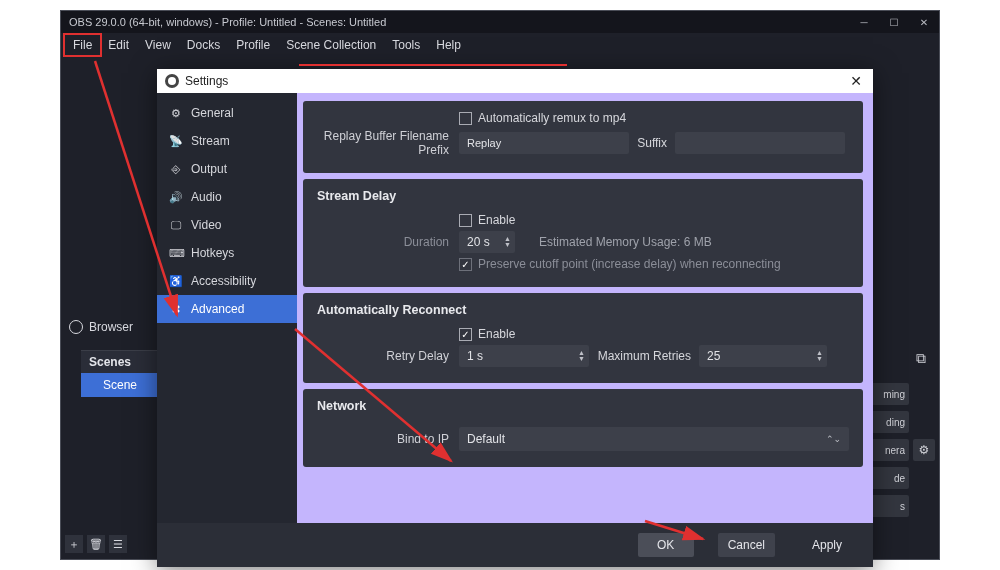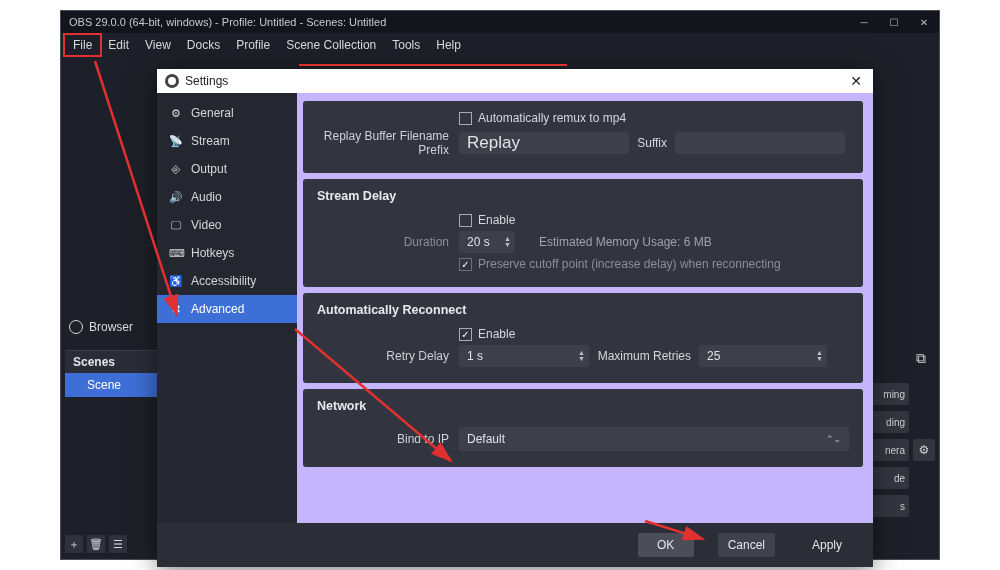--- a/index.html
+++ b/index.html
@@ -8,21 +8,21 @@
   .titlebar { height: 22px; background: #14151c; display: flex; align-items: center; color: #c7c9d0; font-size: 11px; padding-left: 8px; }
   .titlebar .controls { margin-left: auto; display: flex; }
   .titlebar .ctrl { width: 30px; height: 22px; display: flex; align-items: center; justify-content: center; color: #b9bbc2; font-size: 10px; }
   .menubar { height: 24px; background: #1e2029; display: flex; align-items: center; padding: 0 4px; color: #d8d9df; font-size: 12px; }
   .menubar .mi { padding: 3px 8px; cursor: default; }
   .menubar .mi.boxed { outline: 2px solid #e03030; }
   .main-area { flex: 1; position: relative; background: #1e2029; }
   
   .dock-browser { position: absolute; left: 8px; top: 260px; width: 85px; height: 20px; color: #d8d9df; font-size: 12px; display: flex; align-items: center; gap: 6px; }
   .dock-browser .globe { width: 14px; height: 14px; border: 1.5px solid #d8d9df; border-radius: 50%; position: relative; }
-  .scenes-panel { position: absolute; left: 4px; top: 293px; width: 92px; }
+  .scenes-panel { position: absolute; left: 20px; top: 293px; width: 92px; }
   .scenes-header { background: #2a2d38; color: #e4e5ea; font-size: 12px; font-weight: 600; padding: 4px 8px; border-top: 1px solid #3b3e48; }
   .scene-item { background: #3d6fd6; color: #fff; font-size: 12px; padding: 5px 22px; }
   .scene-toolbar { position: absolute; left: 4px; bottom: 6px; display: flex; gap: 4px; }
   .scene-toolbar .btn { width: 18px; height: 18px; background: #2f323c; color: #d8d9df; display: flex; align-items: center; justify-content: center; font-size: 11px; }
   
   .right-btns { position: absolute; right: 4px; top: 290px; display: flex; flex-direction: column; gap: 6px; }
   .right-btns .rbtn { width: 38px; height: 22px; background: #33363f; color: #cfd0d6; font-size: 10px; display:flex; justify-content:flex-end; align-items:center; padding-right:4px; overflow:hidden; border-radius:2px;}
   .right-btns .rrow { display:flex; gap:4px; }
   .right-btns .gear { width:22px; height:22px; background:#33363f; display:flex;align-items:center;justify-content:center;font-size:12px;color:#cfd0d6;border-radius:2px;}
   .tabstrip-icon { position:absolute; right:8px; top:292px; width:20px;height:18px; color:#cfd0d6; font-size:14px; display:flex;align-items:center;justify-content:center;}
@@ -39,21 +39,21 @@
   .side-item.active { background: #3d6fd6; color: #fff; }
   .dlg-content { flex: 1; overflow: hidden; background: #c4b5fd; display:flex; flex-direction:column; }
   .section { background: #32353f; margin: 6px 10px 0 6px; padding: 10px 14px 12px; border-radius: 3px; color: #d6d7dc; font-size: 12px; }
   .section.first { margin-top: 8px; padding-top: 6px; }
   .section-title { font-weight: 600; font-size: 12.5px; color: #e8e9ed; margin-bottom: 10px; }
   .row { display: flex; align-items: center; margin: 4px 0; }
   .row .label { width: 142px; text-align: right; padding-right: 10px; font-size: 12px; color: #cfd0d6;}
   .row .label.dim { color: #8b8e98; }
   .chk { width: 13px; height: 13px; border: 1px solid #a9abb3; margin-right: 6px; display:inline-flex; align-items:center; justify-content:center; font-size:10px; color:#fff; }
   .chk.chk-grey { border-color:#6d707a; }
-  .input-text { background: #3d404a; border: none; color: #e2e3e7; font-size: 17px; height: 22px; padding: 0 8px; border-radius: 2px; }
+  .input-text { background: #3d404a; border: none; color: #e2e3e7; font-size: 11px; height: 22px; padding: 0 8px; border-radius: 2px; }
   .spin { background:#3d404a; height:22px; display:flex; align-items:center; padding:0 4px 0 8px; border-radius:2px; color:#e2e3e7; font-size:12px;}
   .spin .arrows { margin-left:auto; display:flex; flex-direction:column; line-height:6px; font-size:7px; color:#bfc1c8; padding-left:6px;}
   .select { background:#3d404a; height:24px; display:flex; align-items:center; padding:0 8px; border-radius:2px; color:#e2e3e7; font-size:12px; flex:1;}
   .select .caret { margin-left:auto; font-size:9px; color:#bfc1c8;}
   .dlg-footer { height: 44px; display: flex; align-items: center; justify-content: flex-end; gap: 24px; padding-right: 18px; background:#2b2e37;}
   .fbtn { min-width: 56px; height: 24px; background: #3f424c; color: #e4e5ea; font-size: 12px; border: none; border-radius: 2px; padding:0 10px;}
   .fbtn.primary { background: #4b4e58; }
   .fbtn.ghost { background: transparent; }
   
   svg.anno { position:absolute; left:0; top:0; pointer-events:none; }

